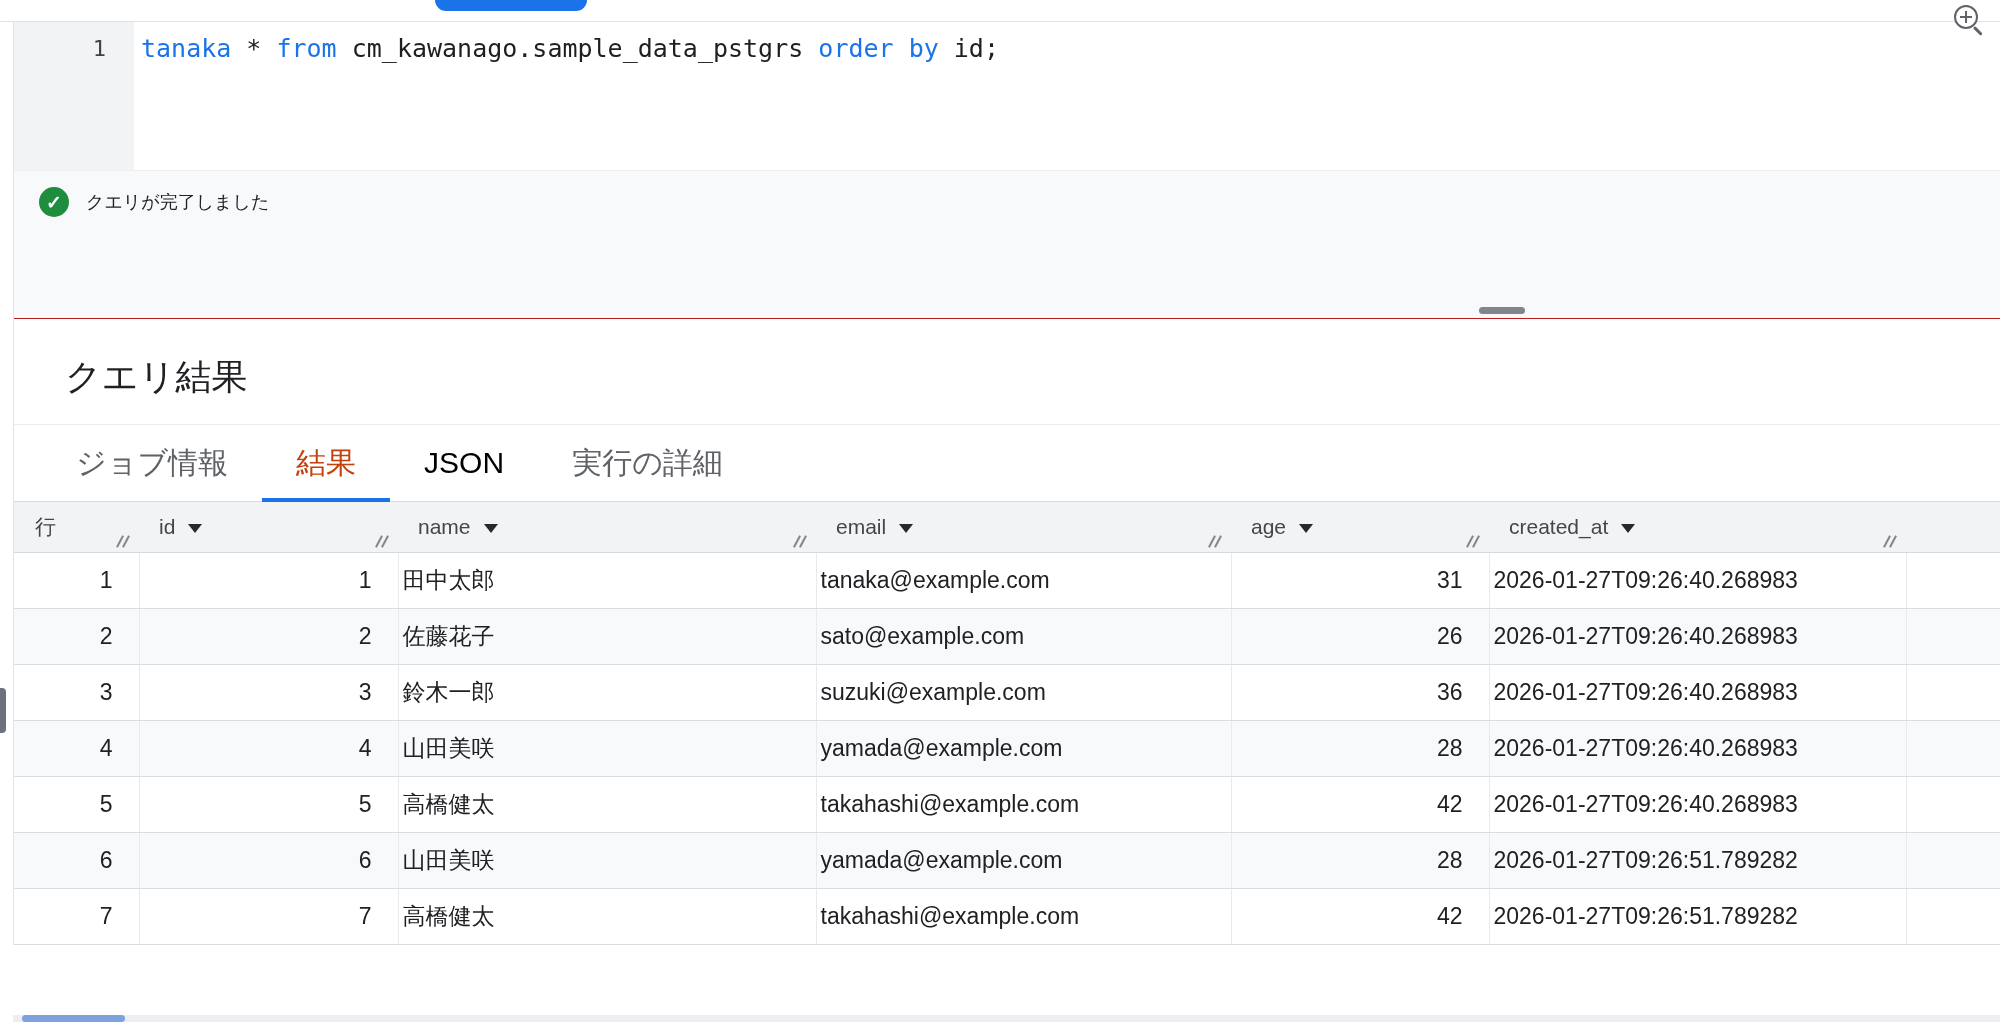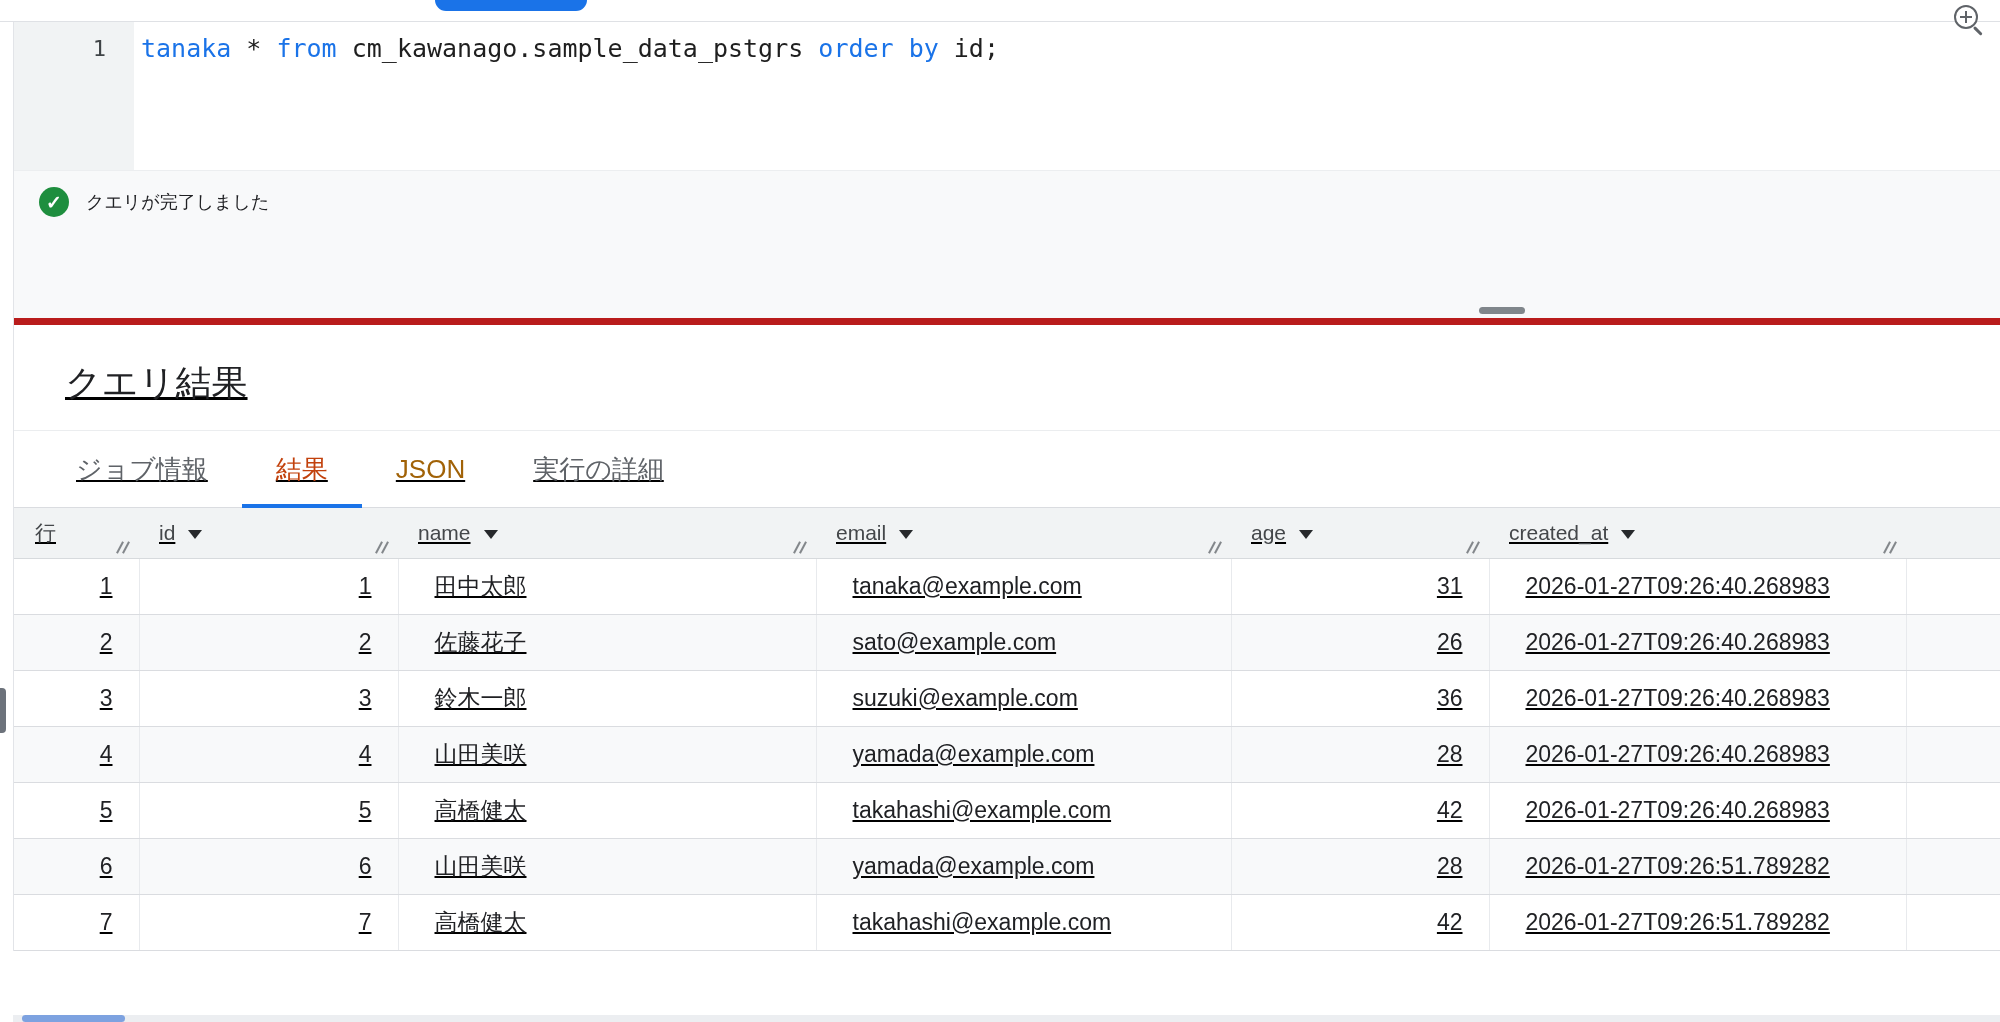--- a/index.html
+++ b/index.html
@@ -40,29 +40,29 @@
                   color:#fff; font-size:19px; font-weight:bold; display:flex;
                   align-items:center; justify-content:center; flex:0 0 auto; }
   .status-msg { font-size:18px; color:#202124; }
   .quota-chip { display:inline-block; margin-top:21px; height:46px; line-height:46px;
                 padding:0 28px; background:#e5e6e8; border-radius:23px;
                 font-size:26px; color:#5f6368; }
   .drag-handle { position:absolute; left:1465px; top:136px; width:46px; height:7px;
                  border-radius:4px; background:#80868b; cursor:row-resize; }
 
   
-  .results { border-top:7px solid #b91c1c; background:#fff;text-decoration:underline; }
+  .results { border-top:1px solid #b91c1c; background:#fff; }
   .results-header { height:106px; border-bottom:1px solid #ebedef; padding:34px 0 0 51px; }
   .results-title { font-size:36px; font-weight:400; color:#202124; }
 
   .tab-bar { display:flex; height:77px; border-bottom:1px solid #dadce0; padding-left:28px; }
   .tab { position:relative; display:flex; align-items:center; padding:0 34px;
-         font-size:26px; color:#5f6368; background:none; border:none; cursor:pointer;
+         font-size:30px; color:#5f6368; background:none; border:none; cursor:pointer;
          font-family:"Liberation Sans", sans-serif; }
-  .tab.emph { color:#a16207; }
+  .tab.emph { color:#000000; }
   .tab.active { color:#c2410c; }
   .tab.active::after { content:""; position:absolute; left:0; right:0; bottom:-1px;
                        height:4px; background:#1a73e8; }
 
   
   table { border-collapse:collapse; table-layout:fixed; width:1987px; }
   col.c-rownum { width:125px; } col.c-id { width:259px; } col.c-name { width:418px; }
   col.c-email { width:415px; } col.c-age { width:258px; } col.c-created { width:417px; }
   col.c-extra { width:auto; }
   thead th { position:relative; height:50px; background:#f1f3f4; font-weight:400;
@@ -71,21 +71,21 @@
   .sort-arrow { display:inline-block; width:0; height:0; margin-left:13px;
                 border-left:7px solid transparent; border-right:7px solid transparent;
                 border-top:9px solid #26282b; vertical-align:middle; }
   .rz { position:absolute; right:7px; bottom:3px; width:18px; height:15px; cursor:col-resize; }
   .rz i { position:absolute; top:1px; width:2px; height:13px; background:#83878b;
           transform:rotate(28deg); }
   .rz i:first-child { left:5px; } .rz i:last-child { left:11px; }
 
   tbody td { height:56px; font-size:23px; color:#202124; background:#fff;
              border-bottom:1px solid #dadce0; border-right:1px solid #e8eaed;
-             padding-left:36px; overflow:hidden; white-space:nowrap; }
+             padding-left:4px; overflow:hidden; white-space:nowrap; }
   tbody td.num { text-align:right; padding-right:26px; padding-left:0; }
   tbody td:last-child { border-right:none; }
   tbody tr:nth-child(even) td { background:#f8f9fa; }
 
   
   .edge-handle { position:absolute; left:0; top:688px; width:6px; height:45px;
                  background:#6c727b; border-radius:0 4px 4px 0; cursor:ew-resize; }
   .hscroll-track { position:absolute; left:13px; right:0; bottom:0; height:7px; background:#eceef1; }
   .hscroll-thumb { position:absolute; left:9px; top:0; width:103px; height:7px;
                    border-radius:4px; background:#7da2e0; cursor:pointer; }

